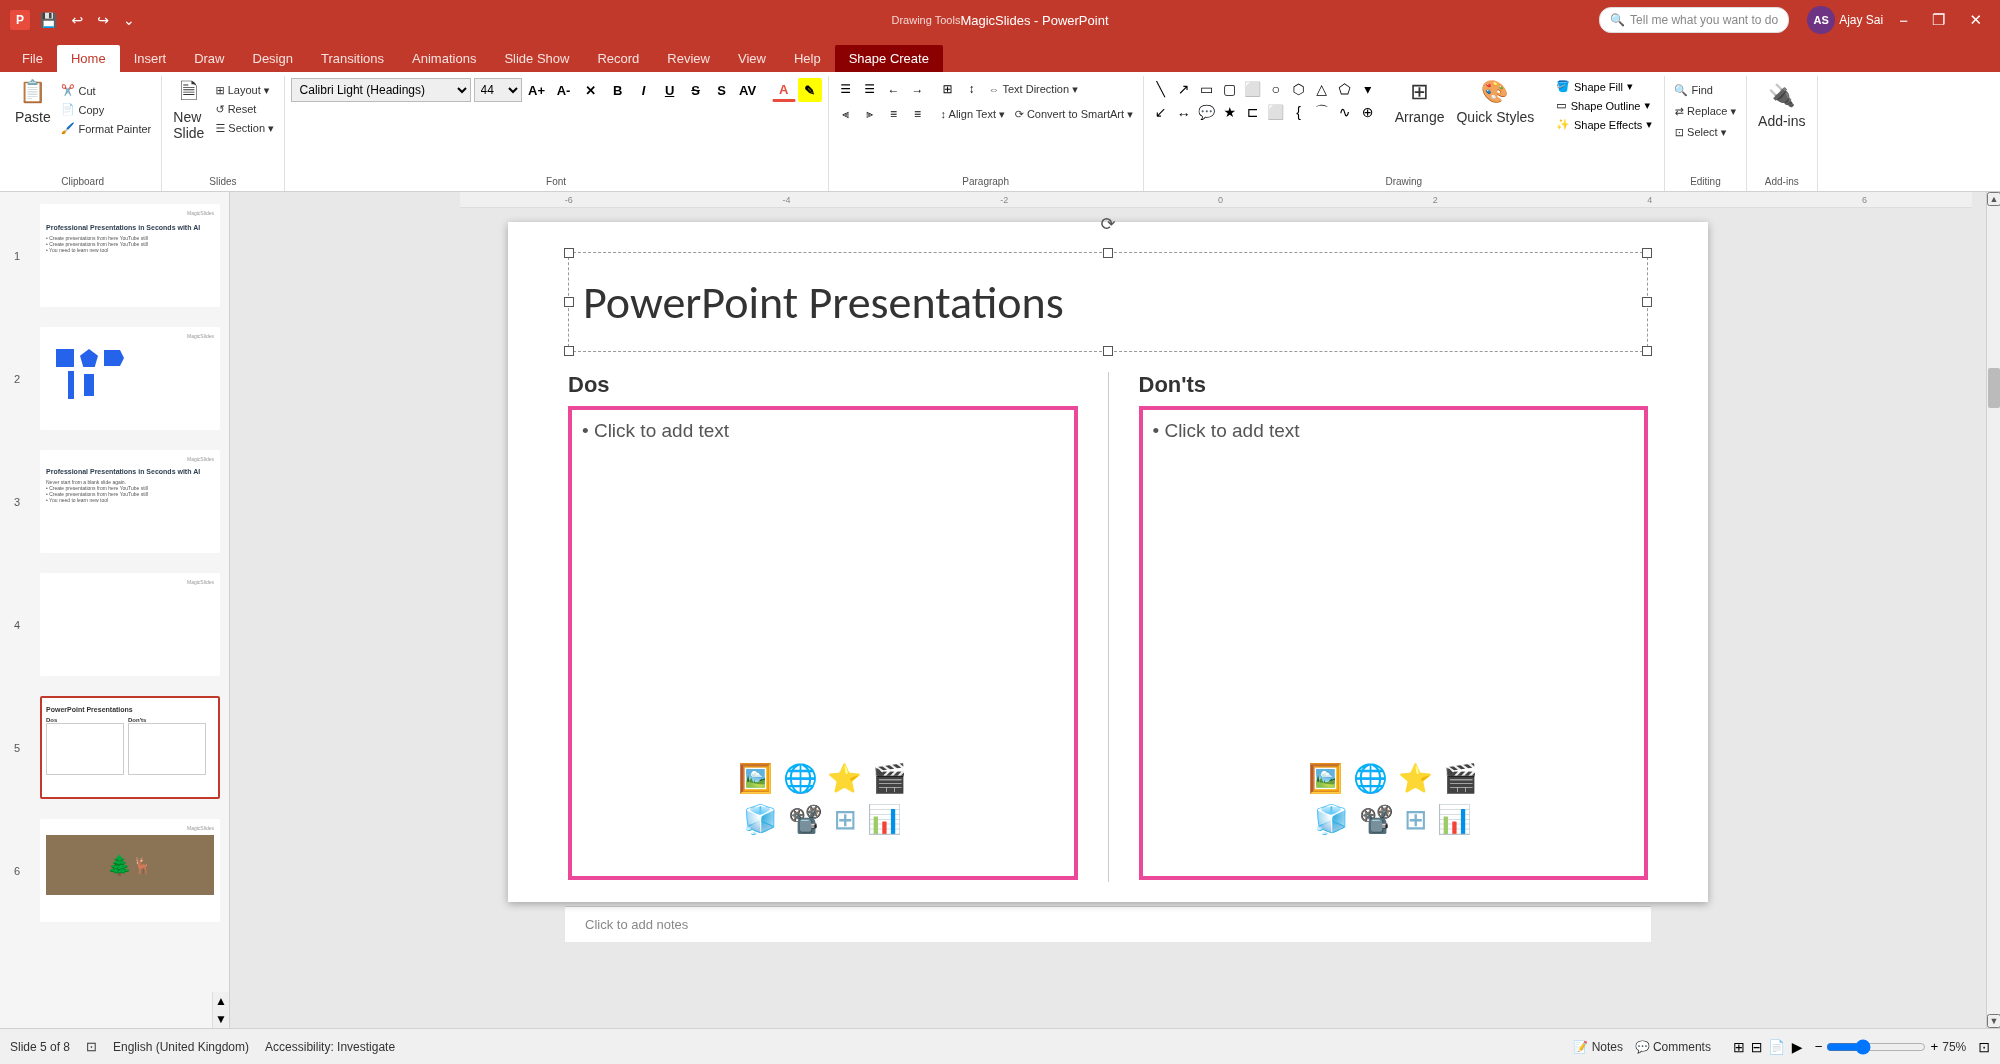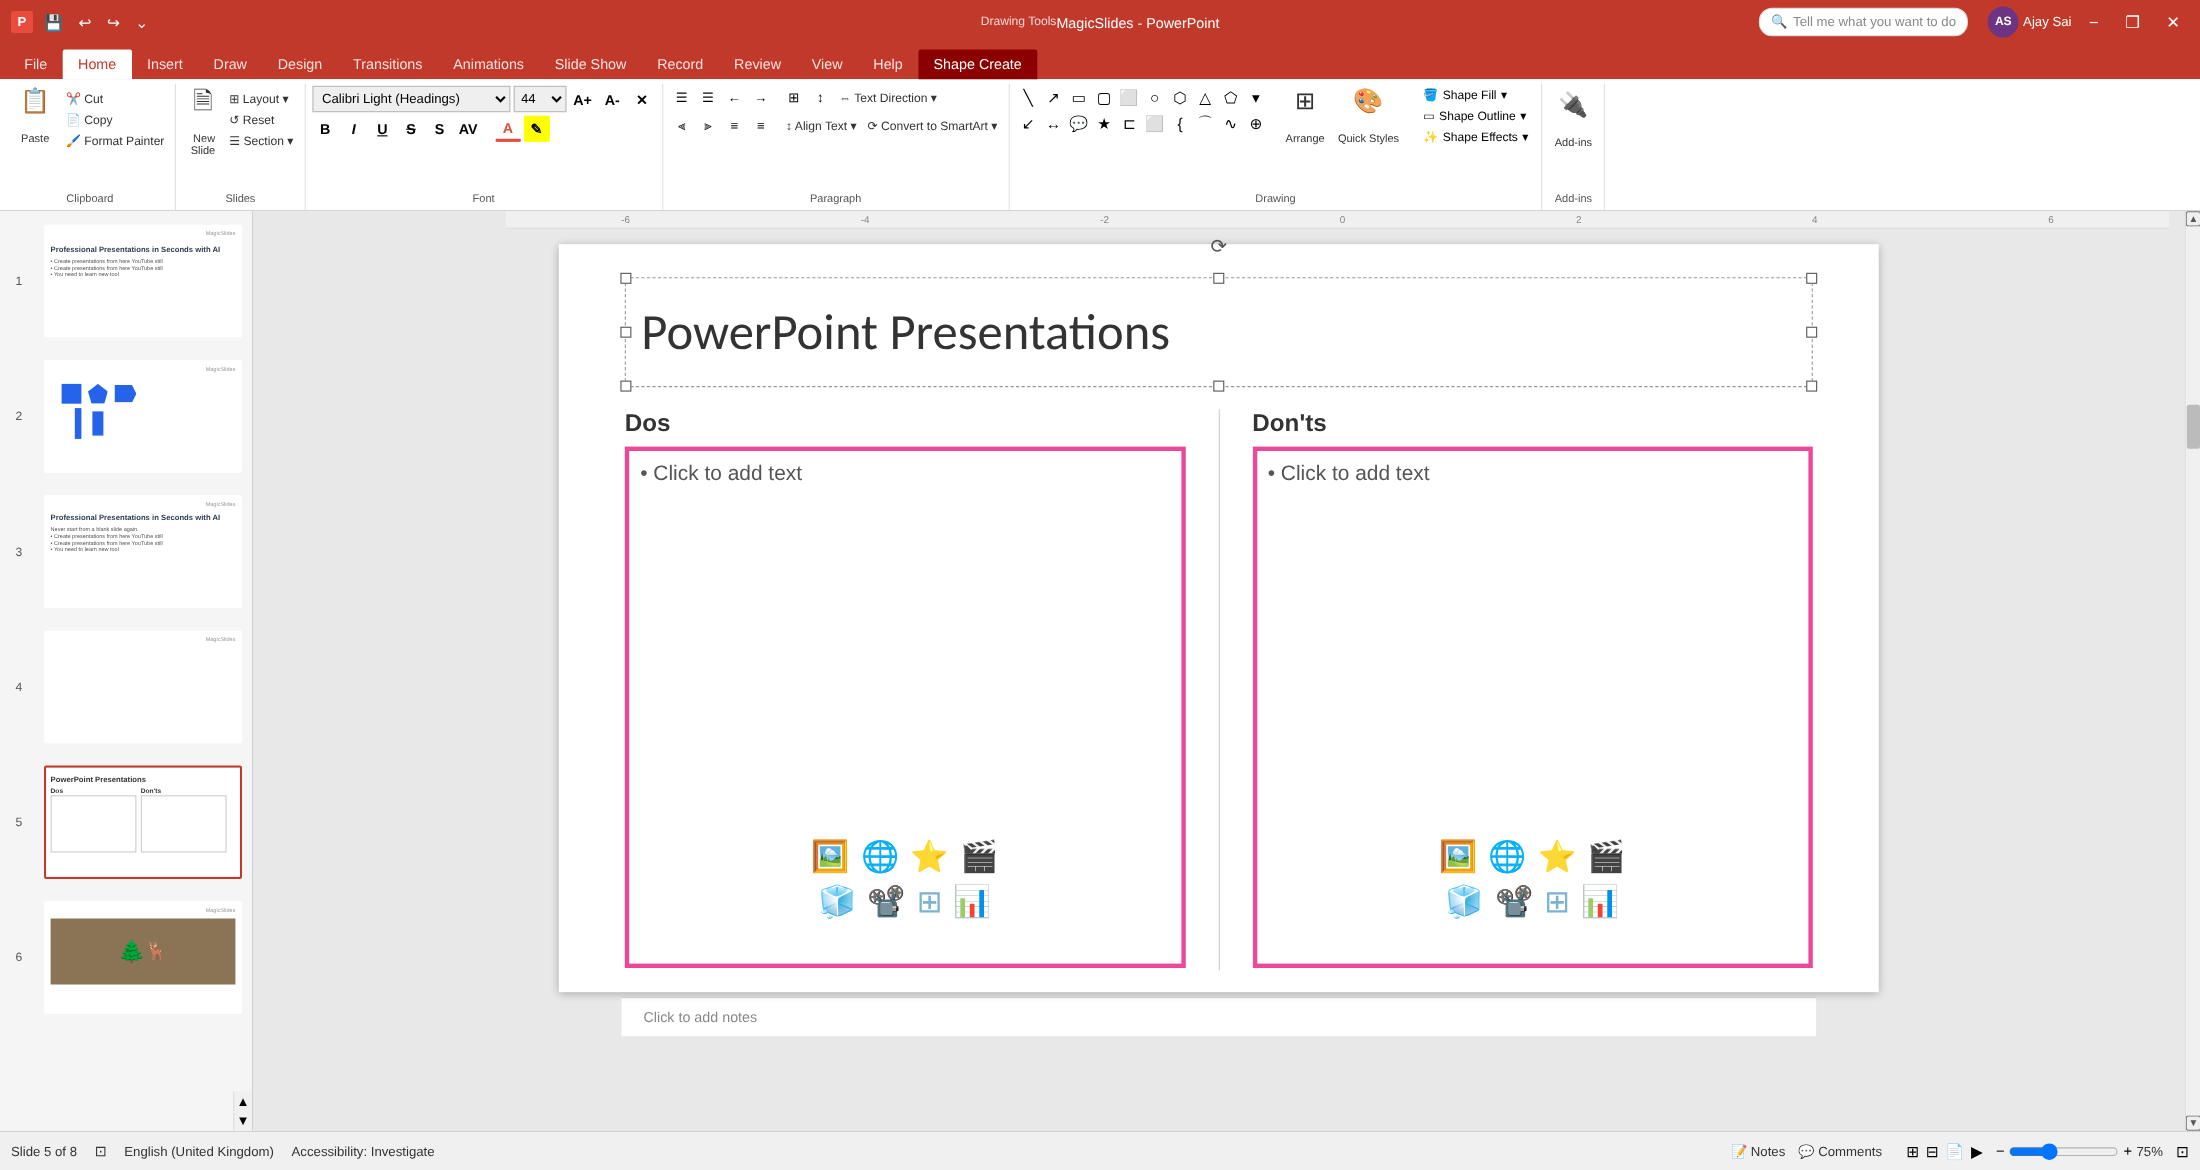--- a/index.html
+++ b/index.html
@@ -84,21 +84,21 @@
       padding: 3px 5px;
       cursor: pointer;
       border-radius: 3px;
       font-size: 10px;
       color: #333;
       min-width: 36px;
       border: none;
       background: none;
     }
     .rb-btn .icon { font-size: 22px; line-height: 1; }
-    .rb-btn .label { font-size: 10px; margin-top: 18px; text-align: right; white-space: nowrap; }
+    .rb-btn .label { font-size: 14px; margin-top: 6px; text-align: left; white-space: nowrap; }
     .rb-btn-small {
       display: flex;
       align-items: center;
       gap: 3px;
       padding: 2px 4px;
       cursor: pointer;
       border-radius: 2px;
       font-size: 11px;
       color: #333;
       border: none;
@@ -488,21 +488,21 @@
       <div style="display:flex;flex-direction:column;gap:2px;padding-top:4px">
         <button class="rb-btn-small">⊞ Layout ▾</button>
         <button class="rb-btn-small">↺ Reset</button>
         <button class="rb-btn-small">☰ Section ▾</button>
       </div>
     </div>
     <span class="ribbon-group-label">Slides</span>
   </div>
 
   <div class="ribbon-group" style="min-width:220px">
-    <div class="ribbon-group-content" style="flex-direction:column;gap:3px">
+    <div class="ribbon-group-content" style="flex-direction:row;gap:3px">
       <div style="display:flex;gap:3px;align-items:center">
         <select class="font-select">
           <option>Calibri Light (Headings)</option>
         </select>
         <select class="font-size-select">
           <option>44</option>
         </select>
         <button class="format-btn" title="Grow Font">A+</button>
         <button class="format-btn" title="Shrink Font">A-</button>
         <button class="format-btn">✕</button>
@@ -585,20 +585,28 @@
       <div class="vr"></div>
       <div class="shape-tools-col">
         <button class="shape-tool-btn">🪣 <span>Shape Fill</span> ▾</button>
         <button class="shape-tool-btn">▭ <span>Shape Outline</span> ▾</button>
         <button class="shape-tool-btn">✨ <span>Shape Effects</span> ▾</button>
       </div>
     </div>
     <span class="ribbon-group-label">Drawing</span>
   </div>
 
+  <div class="ribbon-group">
+    <div class="ribbon-group-content" style="flex-direction:column;gap:4px;padding-top:4px">
+      <button class="rb-btn-small">🔍 Find</button>
+      <button class="rb-btn-small">⇄ Replace ▾</button>
+      <button class="rb-btn-small">⊡ Select ▾</button>
+    </div>
+    <span class="ribbon-group-label" style="position:absolute;bottom:4px;left:0;right:0;text-align:center;font-size:10px;color:#555">Editing</span>
+  </div>
 
   <div class="ribbon-group">
     <div class="ribbon-group-content" style="padding-top:4px">
       <button class="rb-btn">
         <span class="icon">🔌</span>
         <span class="label">Add-ins</span>
       </button>
     </div>
     <span class="ribbon-group-label" style="position:absolute;bottom:4px;left:0;right:0;text-align:center;font-size:10px;color:#555">Add-ins</span>
   </div>

